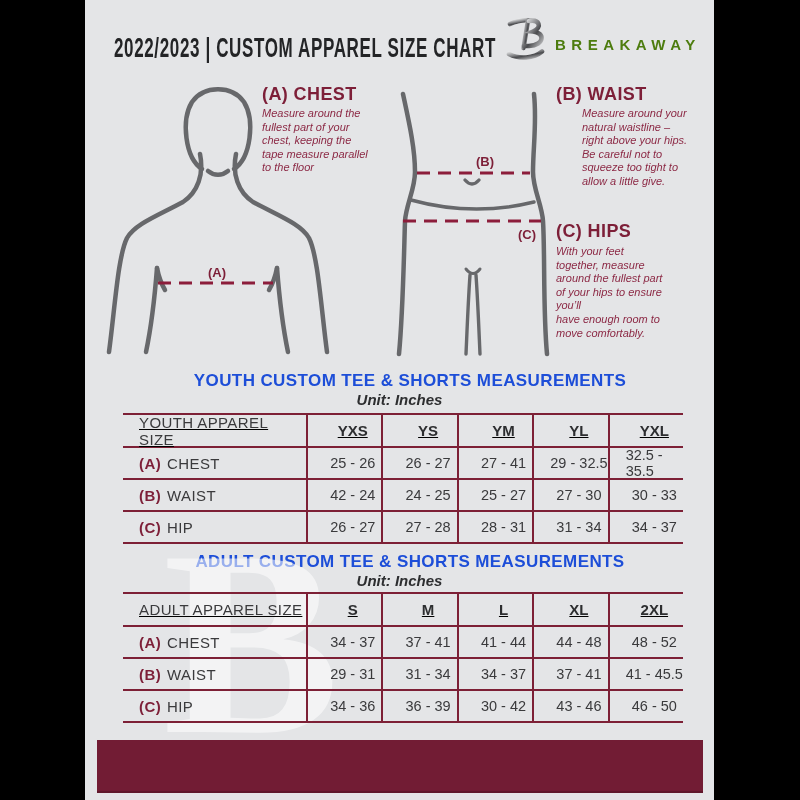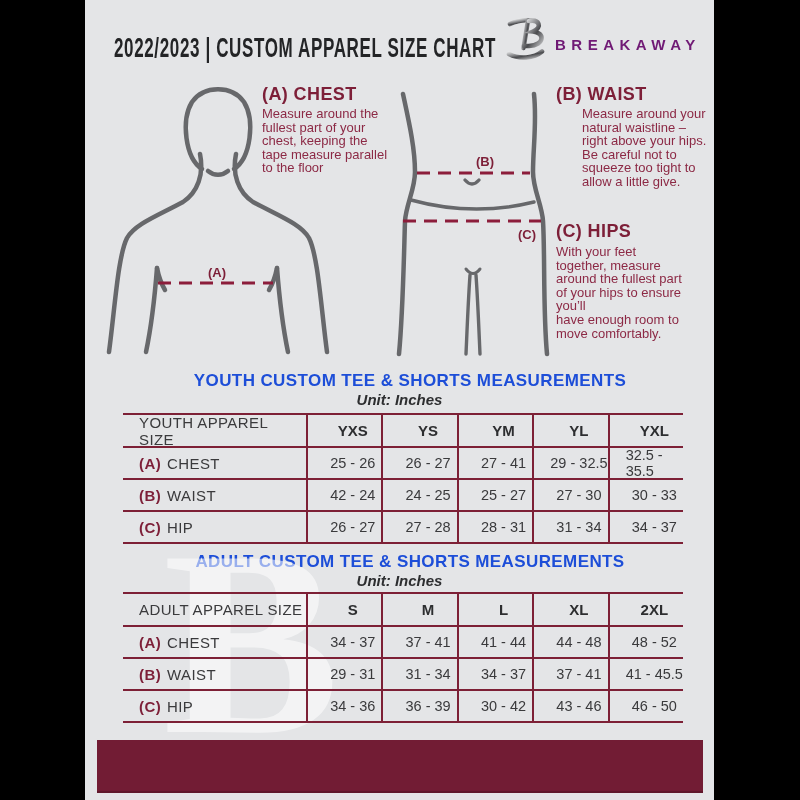--- a/index.html
+++ b/index.html
@@ -9,44 +9,44 @@
   .pillar.left{left:0;width:85px;}
   .pillar.right{left:714px;width:86px;}
   .page{position:absolute;left:85px;top:0;width:629px;height:800px;background:#e4e5e7;overflow:hidden;}
 
   
   .doc-title{position:absolute;left:29px;top:33px;font-size:27px;font-weight:bold;
              letter-spacing:1px;color:#232426;white-space:nowrap;
              transform:scaleX(0.63);transform-origin:0 0;}
   .logo{position:absolute;left:419px;top:14px;width:44px;height:48px;}
   .brand{position:absolute;left:470px;top:36px;font-size:15px;font-weight:bold;
-         letter-spacing:5.5px;color:#701a75;white-space:nowrap;}
+         letter-spacing:5.5px;color:#4d7c0f;white-space:nowrap;}
 
   
   .inst-h{position:absolute;font-size:18px;font-weight:bold;color:#7d1f38;letter-spacing:.4px;white-space:nowrap;}
-  .inst-b{position:absolute;font-size:13px;color:#8c2945;
+  .inst-b{position:absolute;font-size:11px;font-style:italic;color:#8c2945;
           line-height:13.6px;white-space:pre-line;}
   #inst-a-h{left:177px;top:84px;}  #inst-a-b{left:177px;top:107px;width:165px;}
   #inst-b-h{left:471px;top:84px;}  #inst-b-b{left:471px;top:107px;width:165px;margin-left:26px;}
   #inst-c-h{left:471px;top:221px;} #inst-c-b{left:471px;top:245px;width:175px;}
 
   .fig{position:absolute;top:82px;}
   #fig-upper{left:20px;width:230px;height:278px;}
   #fig-lower{left:305px;width:180px;height:278px;}
 
   
   .sec-title{position:absolute;left:0;width:650px;text-align:center;font-size:17px;
              font-weight:bold;color:#1d4ed8;letter-spacing:.4px;}
   .sec-unit{position:absolute;left:0;width:629px;text-align:center;font-size:15px;
             font-style:italic;font-weight:bold;color:#2d2e30;}
 
   
   .size-table{position:absolute;left:38px;width:560px;border-top:2px solid #7d2036;z-index:2;}
   .trow{display:flex;border-bottom:2px solid #7d2036;height:30px;}
-  .trow.thead{height:31px;}
+  .trow.thead{height:31px;text-decoration:underline;}
   .tc{flex:1;display:flex;align-items:center;justify-content:center;
       border-left:2px solid #7d2036;font-size:14.5px;color:#3a3a3c;box-sizing:border-box;padding-left:16px;}
   .tc.first{flex:none;width:183px;border-left:none;justify-content:flex-start;
             padding-left:16px;font-size:15px;letter-spacing:.4px;}
   .tc.sizehdr{font-weight:bold;color:#2d2e30;font-size:15px;}
   .pfx{color:#7d1f38;font-weight:bold;margin-right:6px;}
 
   .watermark{position:absolute;left:78px;top:540px;font-family:"Liberation Serif",serif;
              font-size:265px;font-weight:bold;line-height:.78;color:rgba(255,255,255,0.55);z-index:1;}
 

